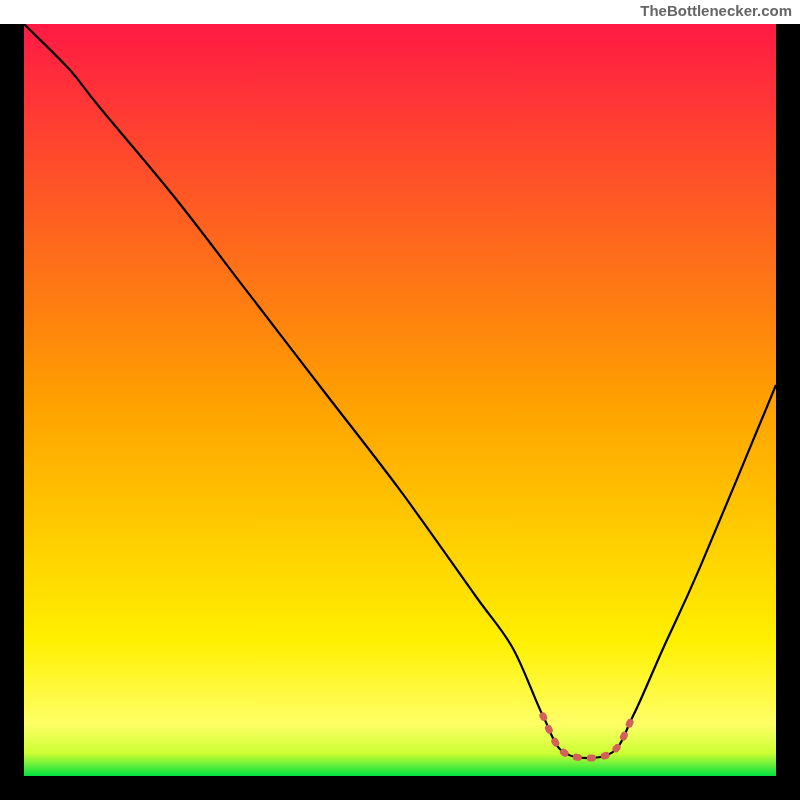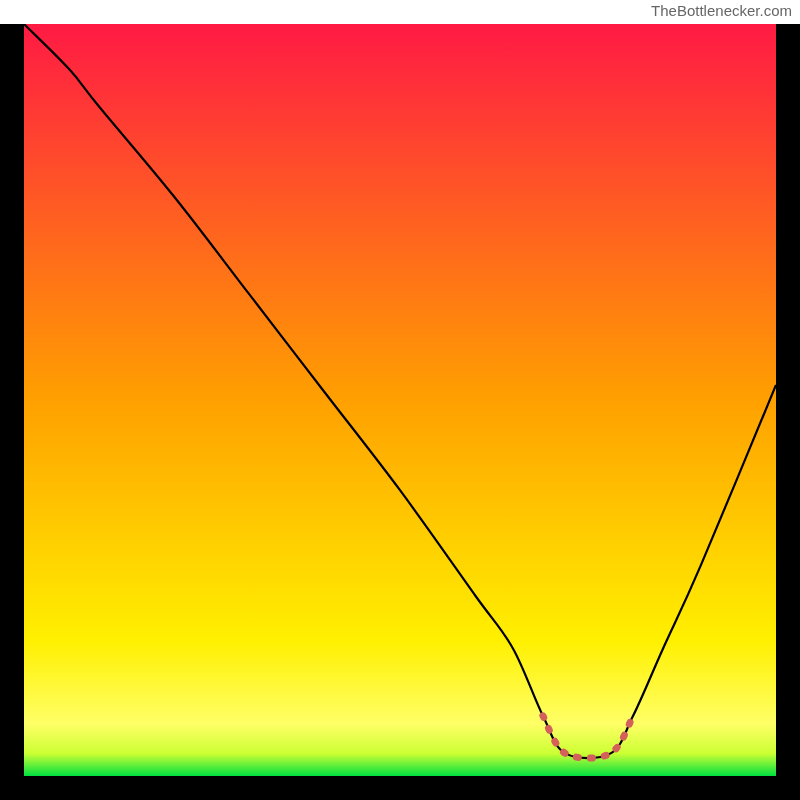--- a/index.html
+++ b/index.html
@@ -16,21 +16,21 @@
     top: 0;
     left: 0;
     right: 0;
     height: 24px;
     background: #fff;
     text-align: right;
     padding: 2px 8px 0 0;
     box-sizing: border-box;
     color: #666;
     font-size: 15px;
-    font-weight: normal;
+    font-weight: bold;
   }
   .chart-container {
     position: absolute;
     top: 24px;
     left: 24px;
     width: 752px;
     height: 752px;
   }
   .chart-container svg {
     display: block;

